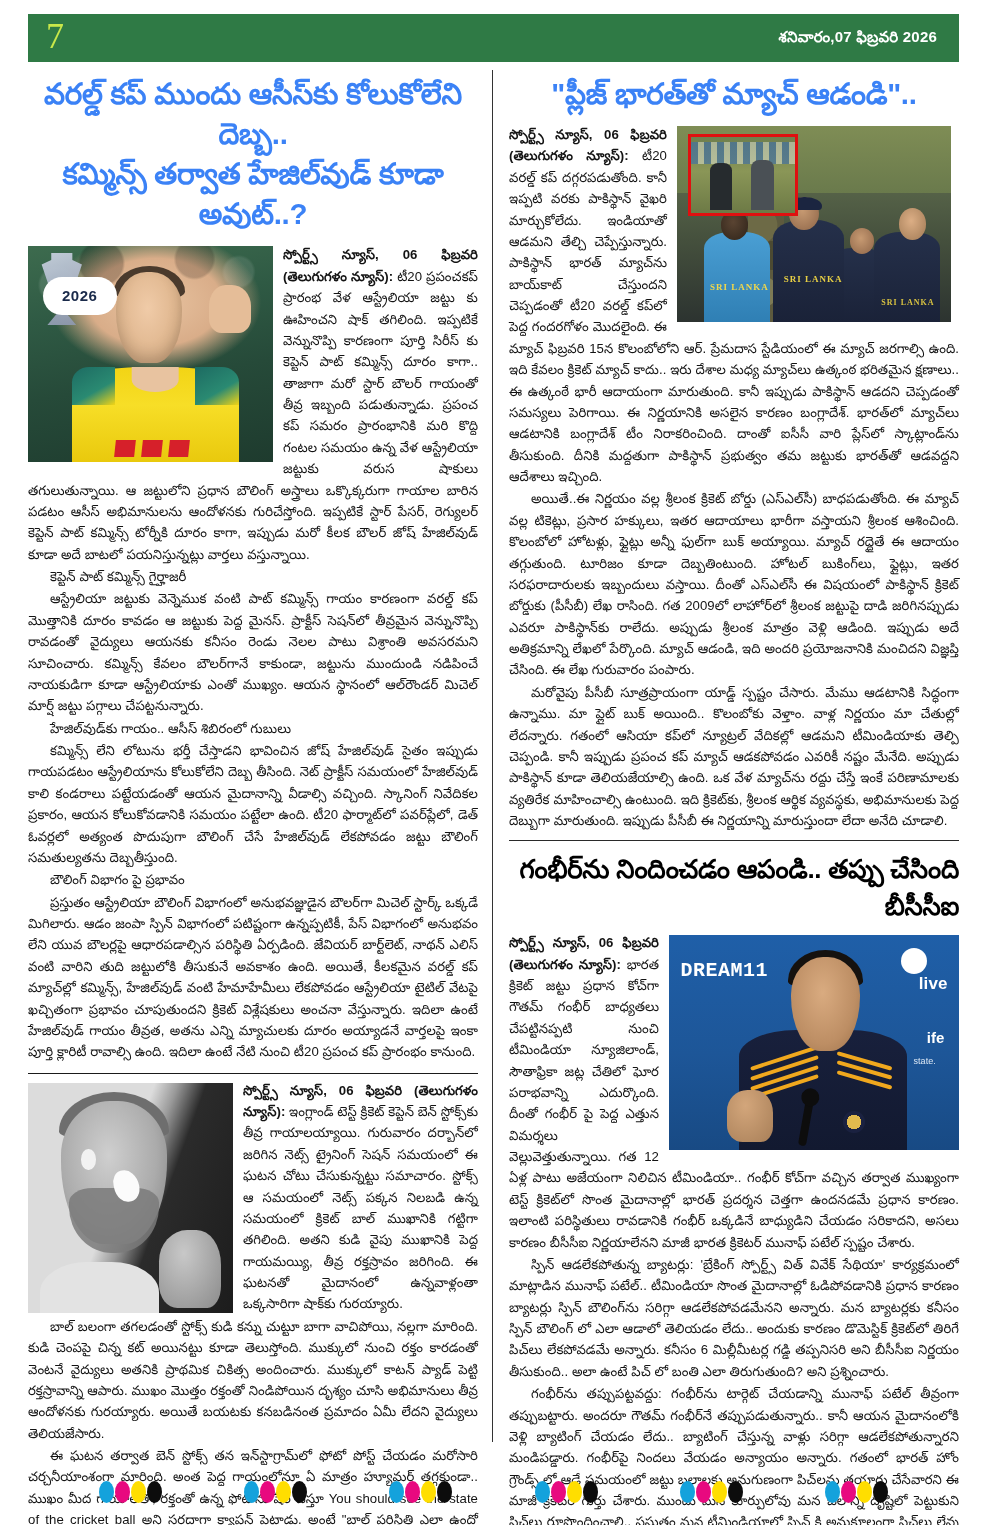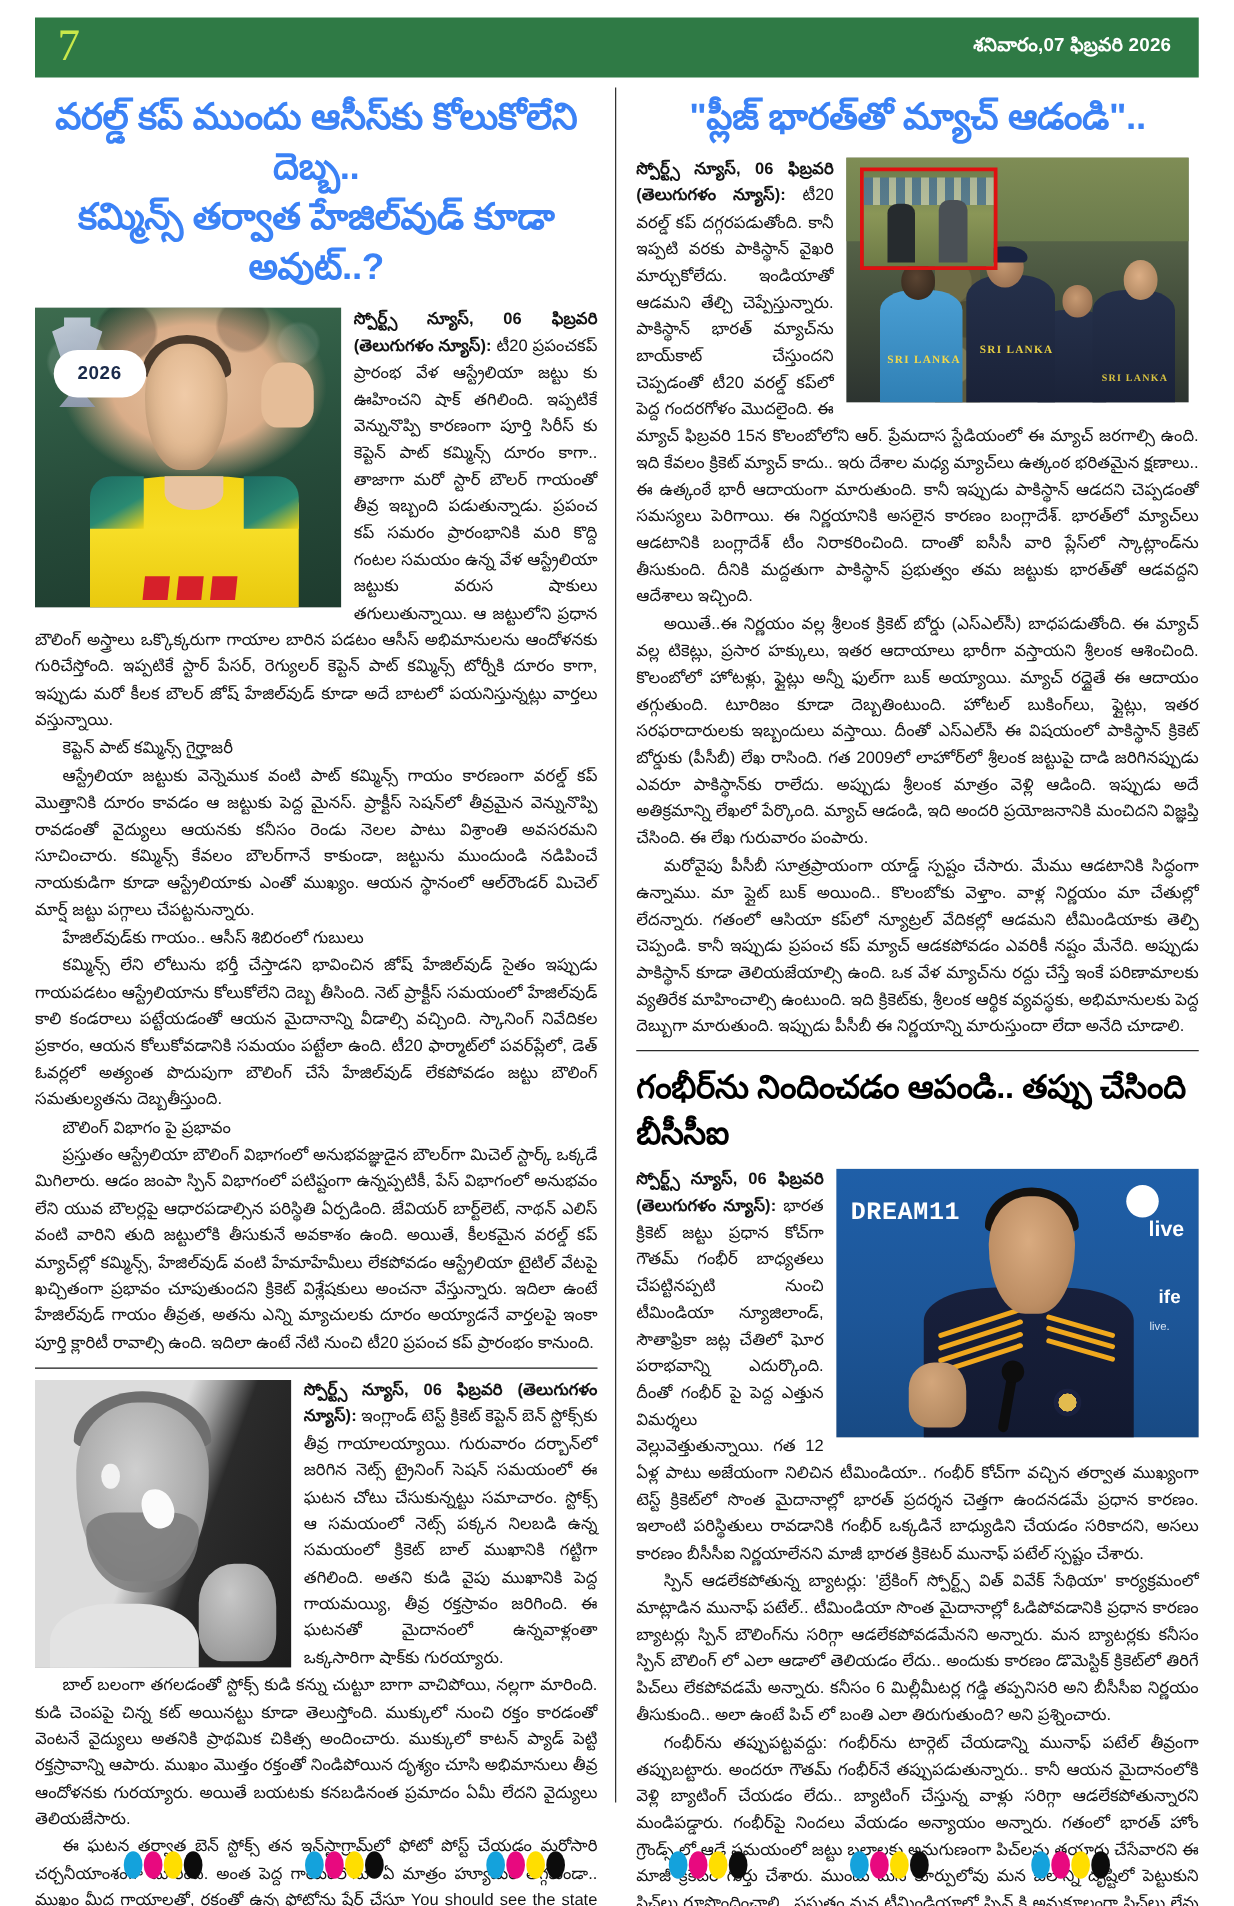--- a/index.html
+++ b/index.html
@@ -83,21 +83,21 @@
   }
   h1.headline.two-line {
     font-size: 29.5px;
   }
   h2.headline-sm {
     margin: 10px 0 8px 0;
     font-size: 26px;
     line-height: 1.4;
     font-weight: bold;
     color: #000000;
-    text-align: left;
+    text-align: right;
     letter-spacing: -0.3px;
   }
   h2.headline-sm.left-big {
     font-size: 28.5px;
   }
 
   
   .body-text {
     font-size: 13.2px;
     line-height: 1.62;
@@ -119,21 +119,21 @@
 
   
   .fig {
     position: relative;
     overflow: hidden;
     background: #cfcfcf;
   }
   .fig-left-top {
     float: left;
     width: 245px;
-    height: 240px;
+    height: 216px;
     margin: 2px 10px 4px 0;
   }
   .fig-right-top {
     float: right;
     width: 274px;
     height: 196px;
     margin: 2px 8px 4px 10px;
   }
   .fig-stokes {
     float: left;
@@ -650,21 +650,21 @@
       <div>
         <h2 class="headline-sm">గంభీర్‌ను నిందించడం ఆపండి.. తప్పు చేసింది బీసీసీఐ</h2>
 
         <div class="body-text clearfix">
           <div class="fig fig-gambhir">
             <div class="ph-gambhir">
               <div class="backdrop-txt">DREAM11</div>
               <div class="logo-ball"></div>
               <div class="brand-r1">live</div>
               <div class="brand-r2">ife</div>
-              <div class="brand-r3">live.</div>
+              <div class="brand-r3">state.</div>
               <div class="torso">
                 <div class="stripe s1"></div>
                 <div class="stripe s2"></div>
                 <div class="stripe s3"></div>
                 <div class="stripe s4"></div>
                 <div class="stripe-r r1"></div>
                 <div class="stripe-r r2"></div>
                 <div class="stripe-r r3"></div>
                 <div class="emblem"></div>
               </div>

